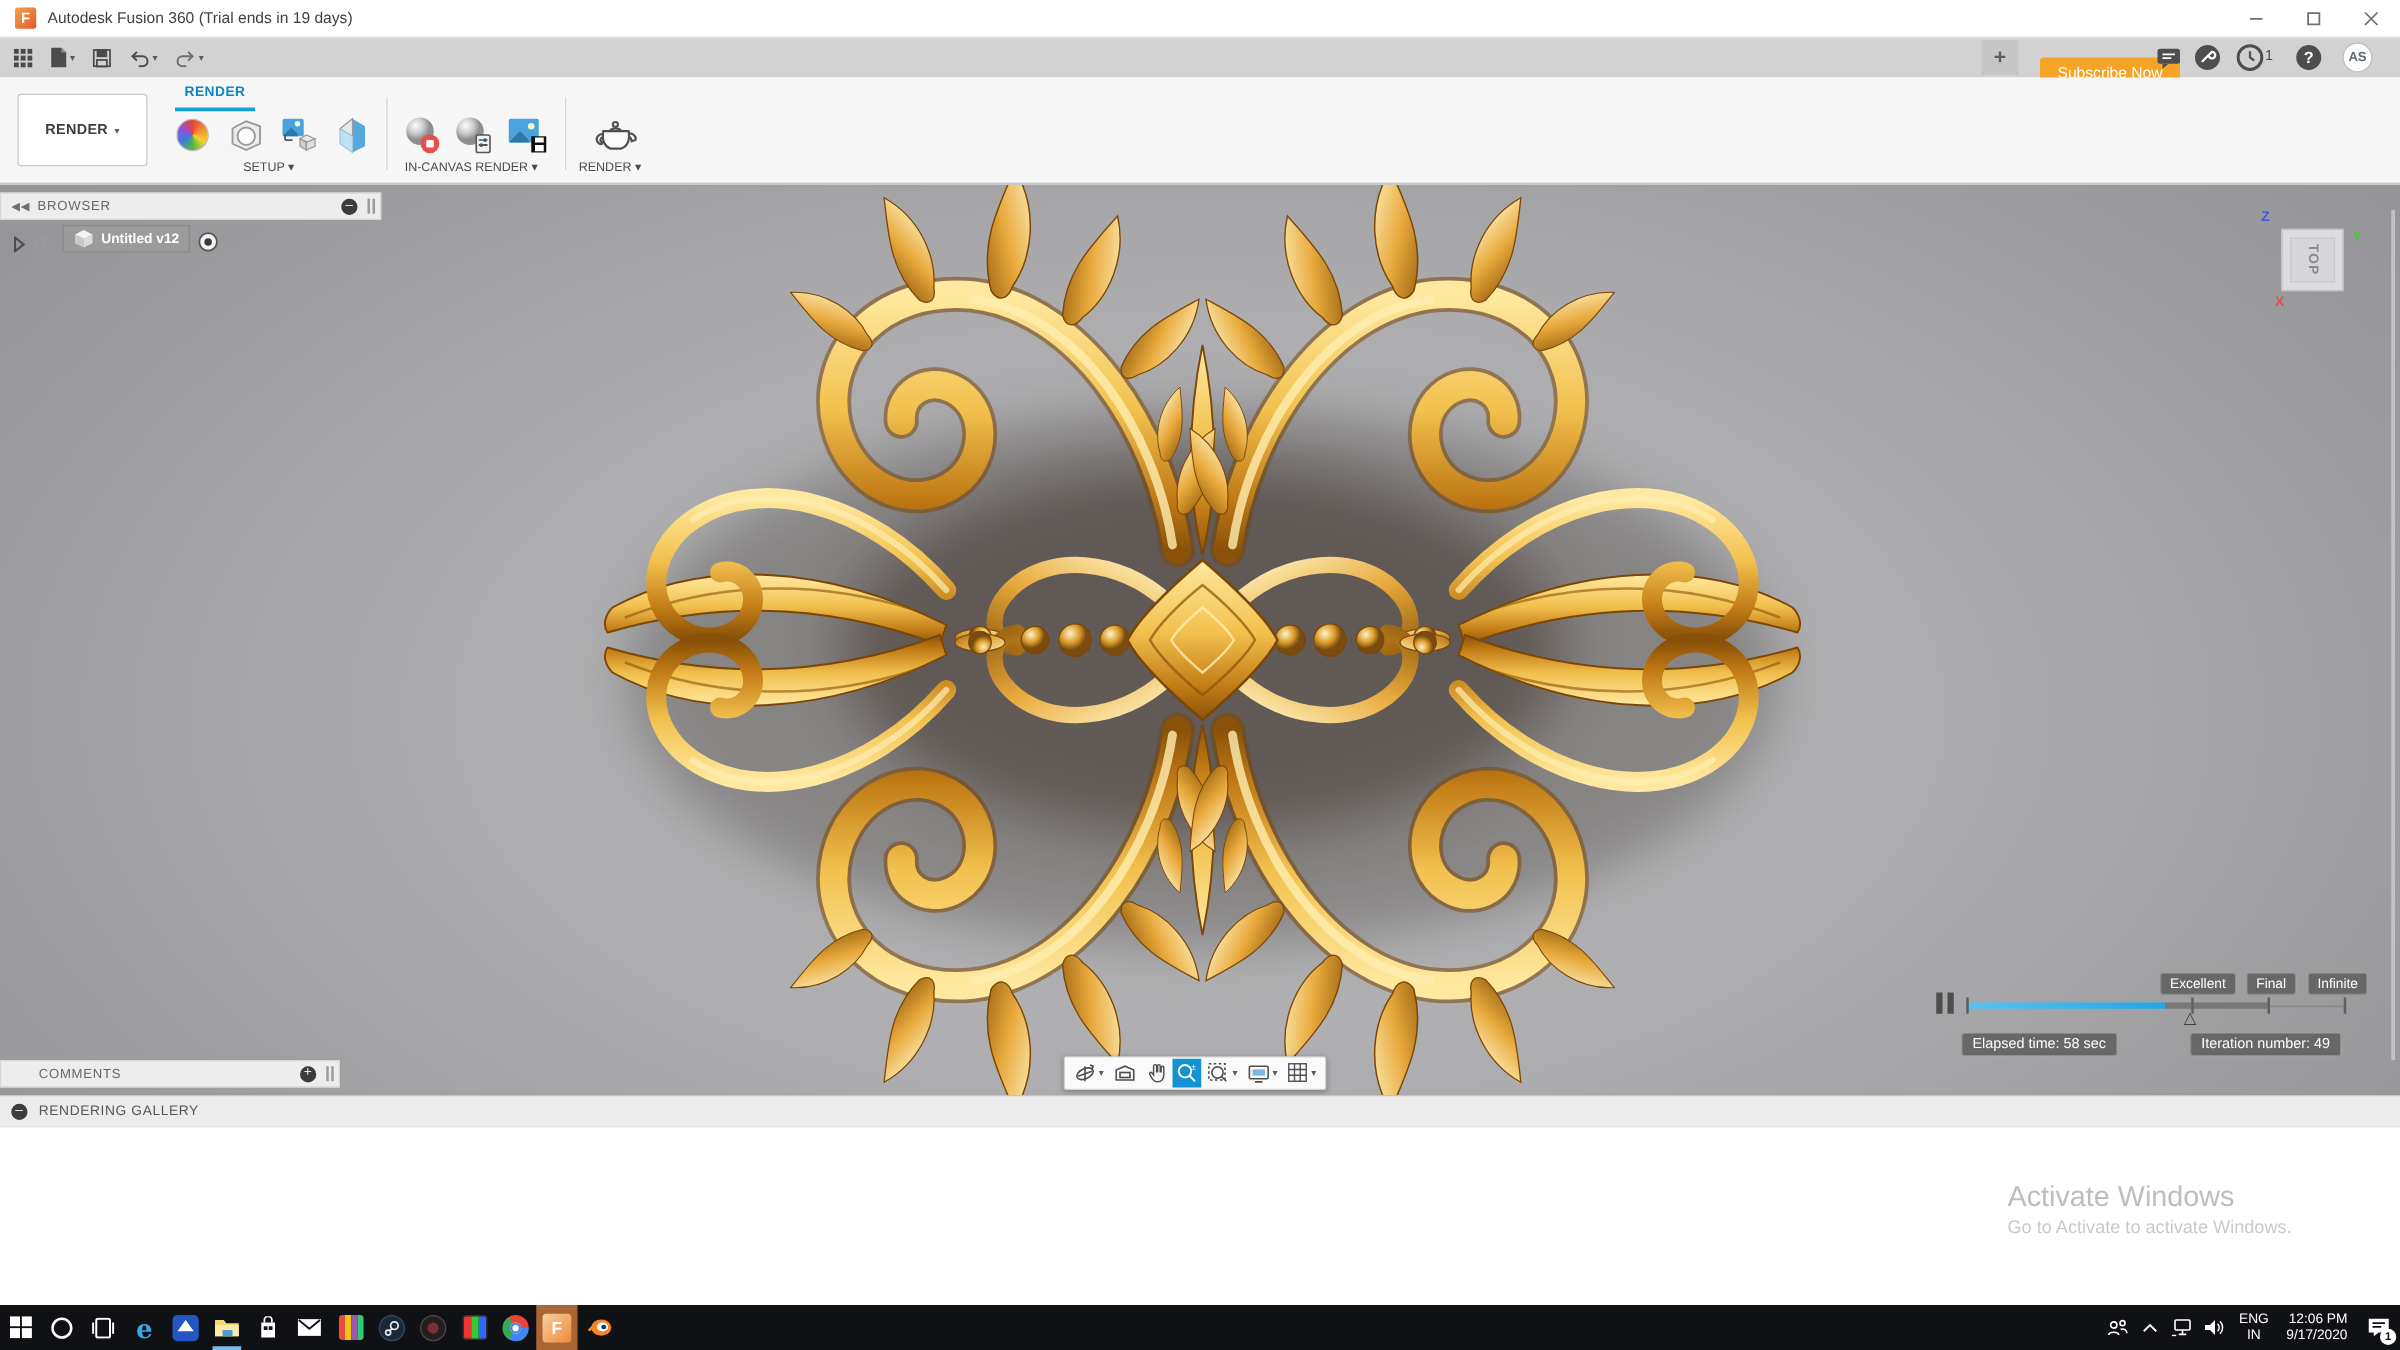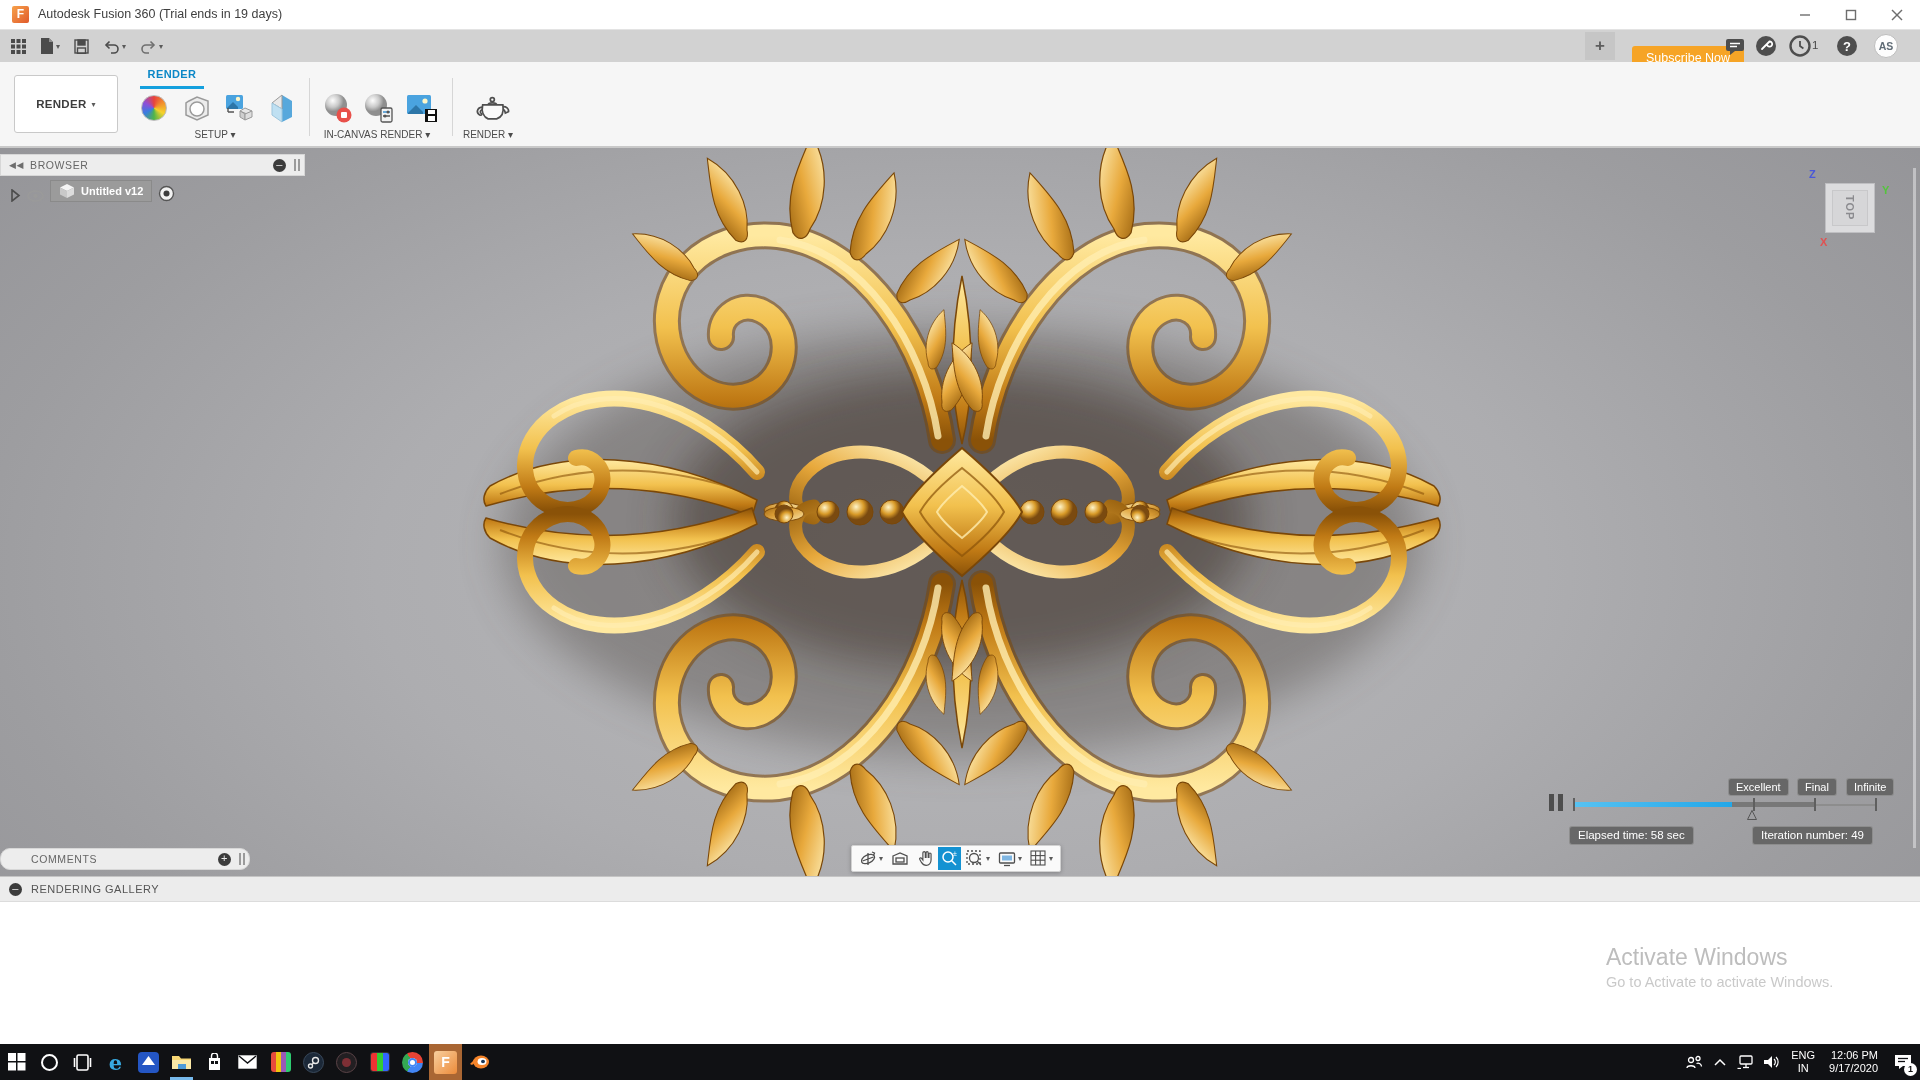--- a/index.html
+++ b/index.html
@@ -431,21 +431,21 @@
     <div class="tick" style="left:1753px"></div>
     <div class="tick" style="left:1814px"></div>
     <div class="tick" style="left:1875px"></div>
     <div class="tri">△</div>
     <div class="qbadge" style="left:1728px">Excellent</div>
     <div class="qbadge" style="left:1797px">Final</div>
     <div class="qbadge" style="left:1846px">Infinite</div>
     <div class="ibadge" style="left:1569px">Elapsed time: 58 sec</div>
     <div class="ibadge" style="left:1752px">Iteration number: 49</div>
 
-    <div class="panel-header" style="left:0; top:700px; width:250px;border-radius:10px;">
+    <div class="panel-header" style="left:0; top:700px; width:272px;">
       <span style="margin-left:30px;">COMMENTS</span>
       <div class="grip">
           <span class="circle-ico" style="margin-right:6px;">+</span>
           <i></i>
           <i></i>
         </div>
     </div>
 
     <div class="navbar">
       <div class="nav-item">

